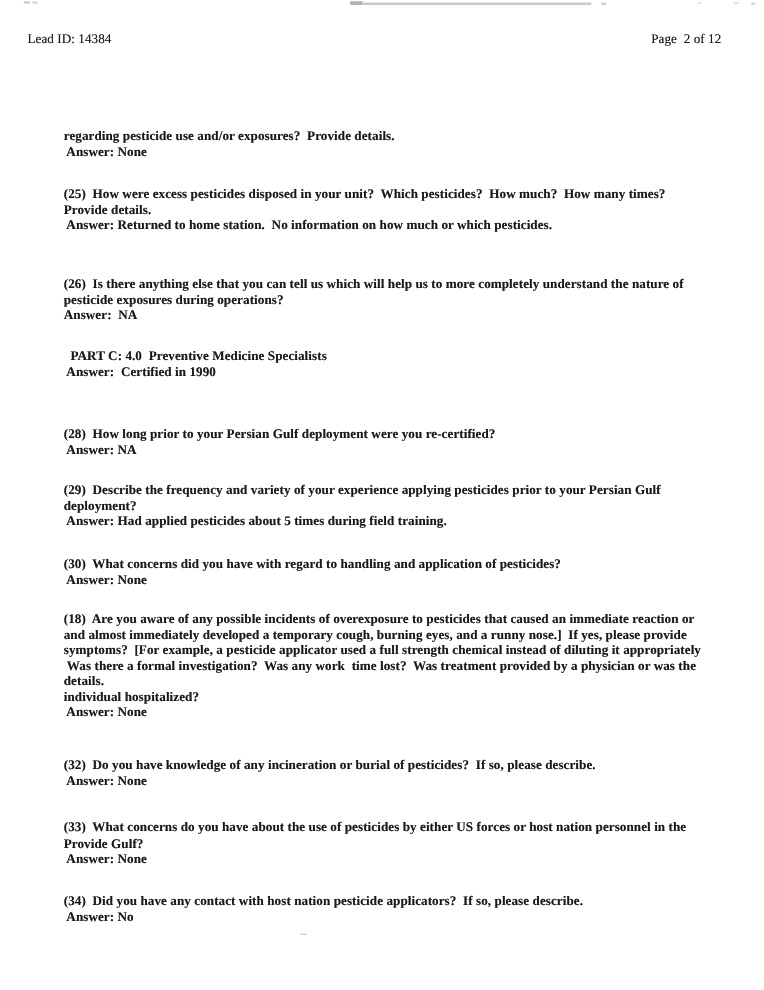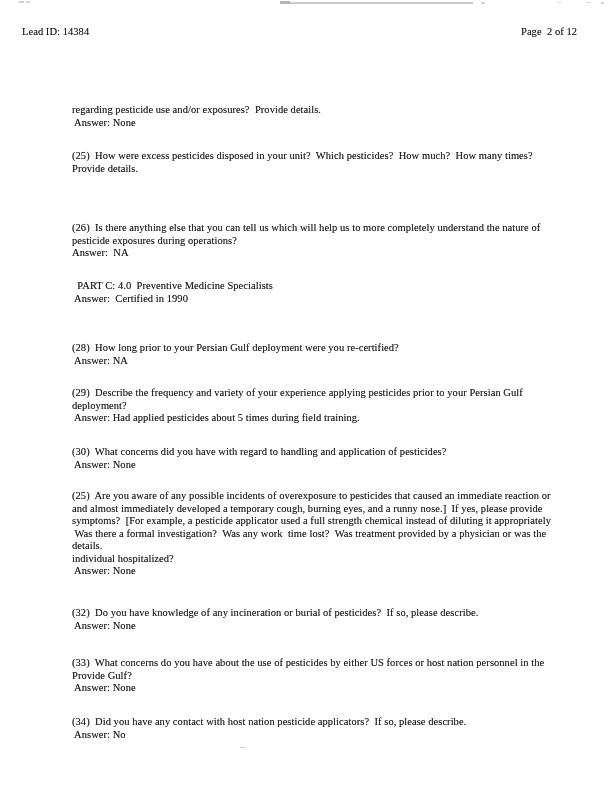--- a/index.html
+++ b/index.html
@@ -24,22 +24,23 @@
     position: absolute; left: 22px; top: 26px;
     font-size: 10.5px; white-space: pre;
     letter-spacing: 0.2px;
   }
   .hdr-right {
     position: absolute; left: 521px; top: 26px;
     font-size: 10.5px; white-space: pre;
     letter-spacing: 0.2px;
   }
   .block {
-    position: absolute; left: 72px;
+    position: absolute; left: 51px;
     width: 540px;
+    font-weight: bold;
   }
   .line {
     font-size: 10.5px;
     line-height: 12.5px;
     white-space: pre;
     letter-spacing: 0.05px;
     text-shadow: 0 0 0.4px rgba(0,0,0,0.45);
   }
   .artifact {
     position: absolute;
@@ -65,20 +66,21 @@
   <div class="hdr-right line">Page  2 of 12</div>
 
   <div class="block" style="top:104px">
     <div class="line">regarding pesticide use and/or exposures?  Provide details.</div>
     <div class="line"> Answer: None</div>
   </div>
 
   <div class="block" style="top:150px">
     <div class="line">(25)  How were excess pesticides disposed in your unit?  Which pesticides?  How much?  How many times?</div>
     <div class="line">Provide details.</div>
+    <div class="line"> Answer: Returned to home station.  No information on how much or which pesticides.</div>
   </div>
 
   <div class="block" style="top:222px">
     <div class="line">(26)  Is there anything else that you can tell us which will help us to more completely understand the nature of</div>
     <div class="line">pesticide exposures during operations?</div>
     <div class="line">Answer:  NA</div>
   </div>
 
   <div class="block" style="top:280px">
     <div class="line">  PART C: 4.0  Preventive Medicine Specialists</div>
@@ -98,21 +100,21 @@
     <div class="line">deployment?</div>
     <div class="line"> Answer: Had applied pesticides about 5 times during field training.</div>
   </div>
 
   <div class="block" style="top:446px">
     <div class="line">(30)  What concerns did you have with regard to handling and application of pesticides?</div>
     <div class="line"> Answer: None</div>
   </div>
 
   <div class="block" style="top:490px">
-    <div class="line">(25)  Are you aware of any possible incidents of overexposure to pesticides that caused an immediate reaction or</div>
+    <div class="line">(18)  Are you aware of any possible incidents of overexposure to pesticides that caused an immediate reaction or</div>
     <div class="line">and almost immediately developed a temporary cough, burning eyes, and a runny nose.]  If yes, please provide</div>
     <div class="line">symptoms?  [For example, a pesticide applicator used a full strength chemical instead of diluting it appropriately</div>
     <div class="line"> Was there a formal investigation?  Was any work  time lost?  Was treatment provided by a physician or was the</div>
     <div class="line">details.</div>
     <div class="line">individual hospitalized?</div>
     <div class="line"> Answer: None</div>
   </div>
 
   <div class="block" style="top:607px">
     <div class="line">(32)  Do you have knowledge of any incineration or burial of pesticides?  If so, please describe.</div>

